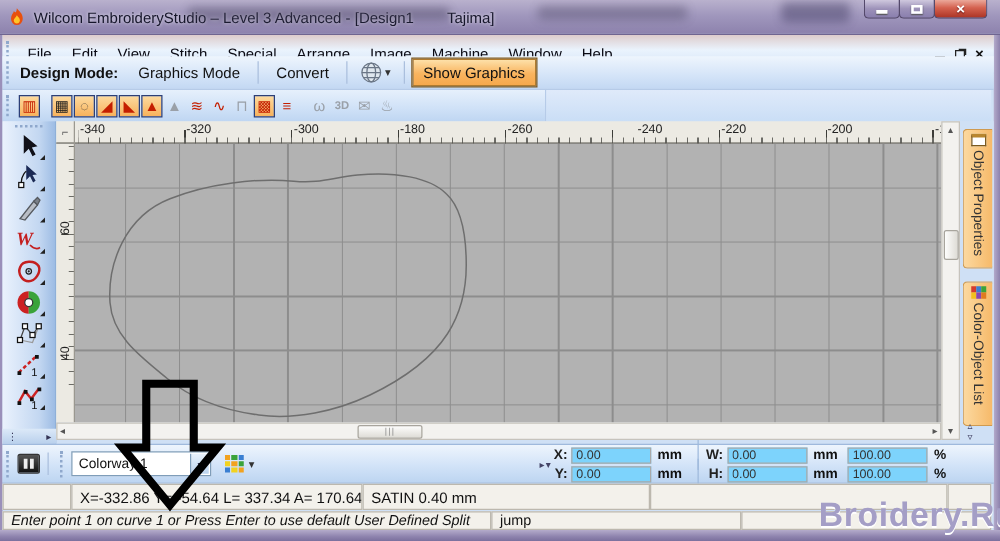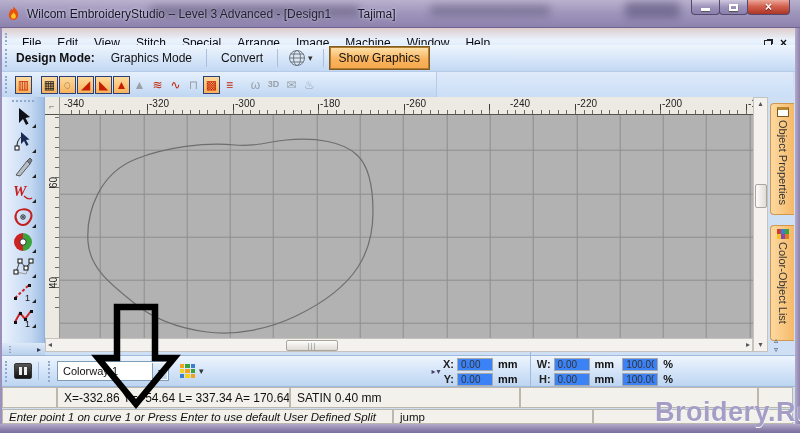--- a/index.html
+++ b/index.html
@@ -123,21 +123,21 @@
   .combo{width:112px;height:20px;background:#fff;border:1px solid #7f9db9;display:flex;align-items:center;padding-left:5px;position:relative;}
   .combo .btn{position:absolute;right:1px;top:1px;bottom:1px;width:15px;background:linear-gradient(#e8f1fb,#bcd4ee);
     border-left:1px solid #7f9db9;display:flex;align-items:center;justify-content:center;font-size:8px;color:#335;}
   .mosaic{width:17px;height:16px;display:grid;grid-template-columns:repeat(3,1fr);grid-template-rows:repeat(3,1fr);gap:1px;padding:1px;}
   .overflow-marks{font-size:8px;color:#446;letter-spacing:1px;}
 
   
   #xform{position:absolute;left:438px;top:356px;width:352px;height:30px;font-size:11px;}
   .xrow{position:absolute;left:0;width:100%;height:14px;display:flex;align-items:center;}
   .xlab{font-weight:bold;color:#222;width:16px;text-align:right;margin-right:3px;}
-  .xval{width:36px;height:13px;background:#3b82f6;border:1px solid #a9a9a9;font-size:10px;padding:0 3px;color:#333;
+  .xval{width:64px;height:13px;background:#7dd3fc;border:1px solid #a9a9a9;font-size:10px;padding:0 3px;color:#333;
     font-family:"Liberation Sans",sans-serif;}
   .xunit{font-weight:bold;margin:0 8px 0 5px;}
   .xdiv{width:1px;height:24px;background:#9fb9dc;margin:0 4px;}
 
   
   .seg{position:absolute;background:#f3f1eb;border:1px solid #bcb8ae;display:flex;align-items:center;
     padding:0 6px;font-size:12px;color:#111;white-space:nowrap;overflow:hidden;}
   #watermark{position:absolute;left:655px;top:397px;font-size:27px;font-weight:bold;color:#a49ec6;
     z-index:40;letter-spacing:.5px;text-shadow:0 1px 0 #fff;}
 

